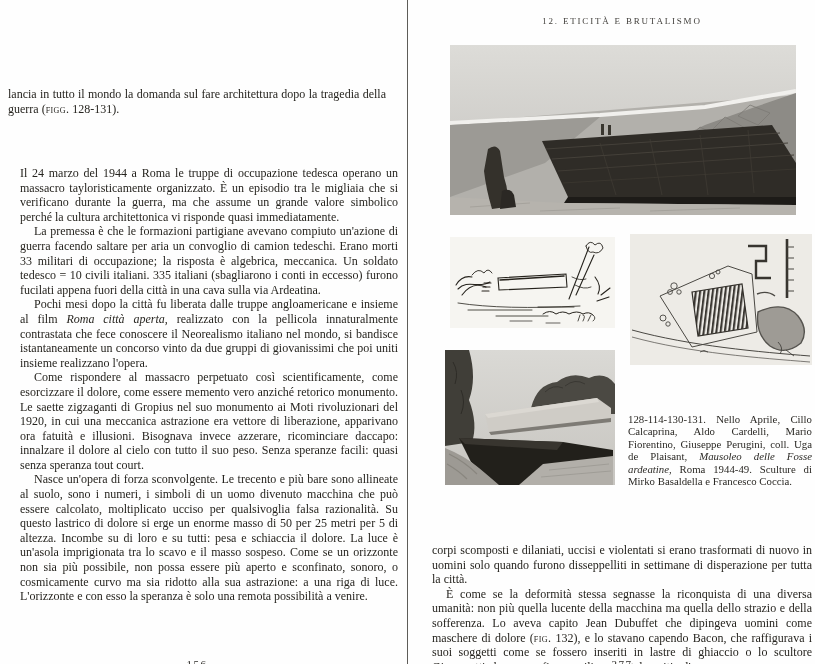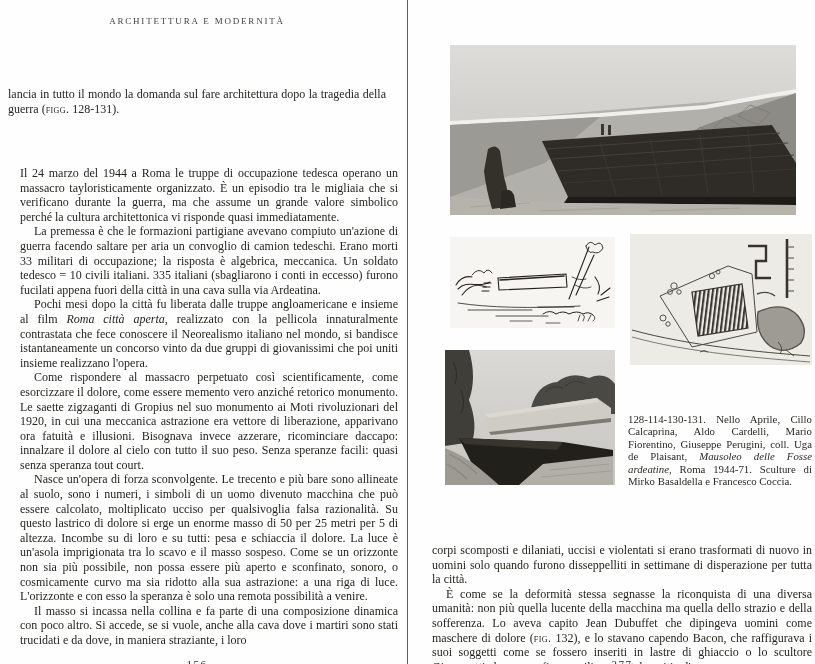--- a/index.html
+++ b/index.html
@@ -39,42 +39,41 @@
     position:absolute;left:196px;top:413px;width:184px;
     font-size:10.8px;line-height:12.4px;text-align:justify;color:#2b2925;
   }
 </style>
 </head>
 <body>
 
 <div class="spread">
 
   <div class="page page-left">
-    <div class="running-head">ARCHITETTURA E MODERNITÀ</div>
 
     <div class="intro-para bodytext">
       <p><span>lancia in tutto il mondo la domanda sul fare architettura dopo la tragedia della guerra (</span><span class="seg-smallcaps">figg.</span><span> 128-131).</span></p>
     </div>
 
 
     <div class="body-col-left bodytext">
       <p><span>Il 24 marzo del 1944 a Roma le truppe di occupazione tedesca operano un massacro tayloristicamente organizzato. È un episodio tra le migliaia che si verificano durante la guerra, ma che assume un grande valore simbolico perché la cultura architettonica vi risponde quasi immediatamente.</span></p>
       <p class="indent"><span>La premessa è che le formazioni partigiane avevano compiuto un'azione di guerra facendo saltare per aria un convoglio di camion tedeschi. Erano morti 33 militari di occupazione; la risposta è algebrica, meccanica. Un soldato tedesco = 10 civili italiani. 335 italiani (sbagliarono i conti in eccesso) furono fucilati appena fuori della città in una cava sulla via Ardeatina.</span></p>
       <p class="indent"><span>Pochi mesi dopo la città fu liberata dalle truppe angloamericane e insieme al film </span><span class="seg-italic">Roma città aperta</span><span>, realizzato con la pellicola innaturalmente contrastata che fece conoscere il Neorealismo italiano nel mondo, si bandisce istantaneamente un concorso vinto da due gruppi di giovanissimi che poi uniti insieme realizzano l'opera.</span></p>
       <p class="indent"><span>Come rispondere al massacro perpetuato così scientificamente, come esorcizzare il dolore, come essere memento vero anziché retorico monumento. Le saette zigzaganti di Gropius nel suo monumento ai Moti rivoluzionari del 1920, in cui una meccanica astrazione era vettore di liberazione, apparivano ora fatuità e illusioni. Bisognava invece azzerare, ricominciare daccapo: innalzare il dolore al cielo con tutto il suo peso. Senza speranze facili: quasi senza speranza tout court.</span></p>
       <p class="indent"><span>Nasce un'opera di forza sconvolgente. Le trecento e più bare sono allineate al suolo, sono i numeri, i simboli di un uomo divenuto macchina che può essere calcolato, moltiplicato ucciso per qualsivoglia falsa razionalità. Su questo lastrico di dolore si erge un enorme masso di 50 per 25 metri per 5 di altezza. Incombe su di loro e su tutti: pesa e schiaccia il dolore. La luce è un'asola imprigionata tra lo scavo e il masso sospeso. Come se un orizzonte non sia più possibile, non possa essere più aperto e sconfinato, sonoro, o cosmicamente curvo ma sia ridotto alla sua astrazione: a una riga di luce. L'orizzonte e con esso la speranza è solo una remota possibilità a venire.</span></p>
-      <p class="indent"><span>Il masso si incassa nella collina e fa parte di una composizione dinamica con poco altro. Si accede, se si vuole, anche alla cava dove i martiri sono stati trucidati e da dove, in maniera straziante, i loro</span></p>
     </div>
 
     <div class="folio">156</div>
   </div>
 
   <div class="gutter-line"></div>
 
   <div class="page page-right">
+    <div class="running-head">12. ETICITÀ E BRUTALISMO</div>
 
     <figure class="fig-interior">
       <svg width="346" height="170" viewBox="0 0 346 170">
         <defs>
           <linearGradient id="sky1" x1="0" y1="0" x2="0" y2="1">
             <stop offset="0" stop-color="#dddcd8"></stop>
               <stop offset="1" stop-color="#c3c1bd"></stop>
           </linearGradient>
         </defs>
         <rect x="0" y="0" width="346" height="170" fill="url(#sky1)"></rect>
@@ -175,21 +174,21 @@
         <path d="M8,12 q6,10 2,22 M16,40 q5,12 0,24" stroke="#2e2c27" stroke-width="1" fill="none"></path>
         <polygon points="14,88 118,92 168,100 168,135 52,135 26,112" fill="#22201b"></polygon>
         <polygon points="14,88 118,92 112,100 20,94" fill="#38352f"></polygon>
         <path d="M0,98 q20,8 34,20 q12,10 20,17 L0,135 z" fill="#9d9a94"></path>
         <path d="M4,104 q16,8 28,20 M2,114 q12,7 20,15" stroke="#89867f" stroke-width="1.2" fill="none"></path>
         <polygon points="98,114 168,106 168,135 74,135" fill="#b2afa9"></polygon>
         <path d="M104,120 l60,-6 M96,127 l70,-6" stroke="#9b9892" stroke-width="0.8" fill="none"></path>
       </svg>
     </figure>
 
-    <div class="caption"><span>128-114-130-131. Nello Aprile, Cillo Calcaprina, Aldo Cardelli, Mario Fiorentino, Giuseppe Perugini, coll. Uga de Plaisant, </span><span class="seg-italic">Mausoleo delle Fosse ardeatine</span><span>, Roma 1944-71. Sculture di Mirko Basaldella e Francesco Coccia.</span></div>
+    <div class="caption"><span>128-114-130-131. Nello Aprile, Cillo Calcaprina, Aldo Cardelli, Mario Fiorentino, Giuseppe Perugini, coll. Uga de Plaisant, </span><span class="seg-italic">Mausoleo delle Fosse ardeatine</span><span>, Roma 1944-49. Sculture di Mirko Basaldella e Francesco Coccia.</span></div>
 
     <div class="body-col-right bodytext">
       <p><span>corpi scomposti e dilaniati, uccisi e violentati si erano trasformati di nuovo in uomini solo quando furono disseppelliti in settimane di disperazione per tutta la città.</span></p>
       <p class="indent"><span>È come se la deformità stessa segnasse la riconquista di una diversa umanità: non più quella lucente della macchina ma quella dello strazio e della sofferenza. Lo aveva capito Jean Dubuffet che dipingeva uomini come maschere di dolore (</span><span class="seg-smallcaps">fig.</span><span> 132), e lo stavano capendo Bacon, che raffigurava i suoi soggetti come se fossero inseriti in lastre di ghiaccio o lo scultore Giacometti che creava figure esili come stalagmiti o l'ex</span></p>
     </div>
 
     <div class="folio">277</div>
   </div>
 
 </div>

